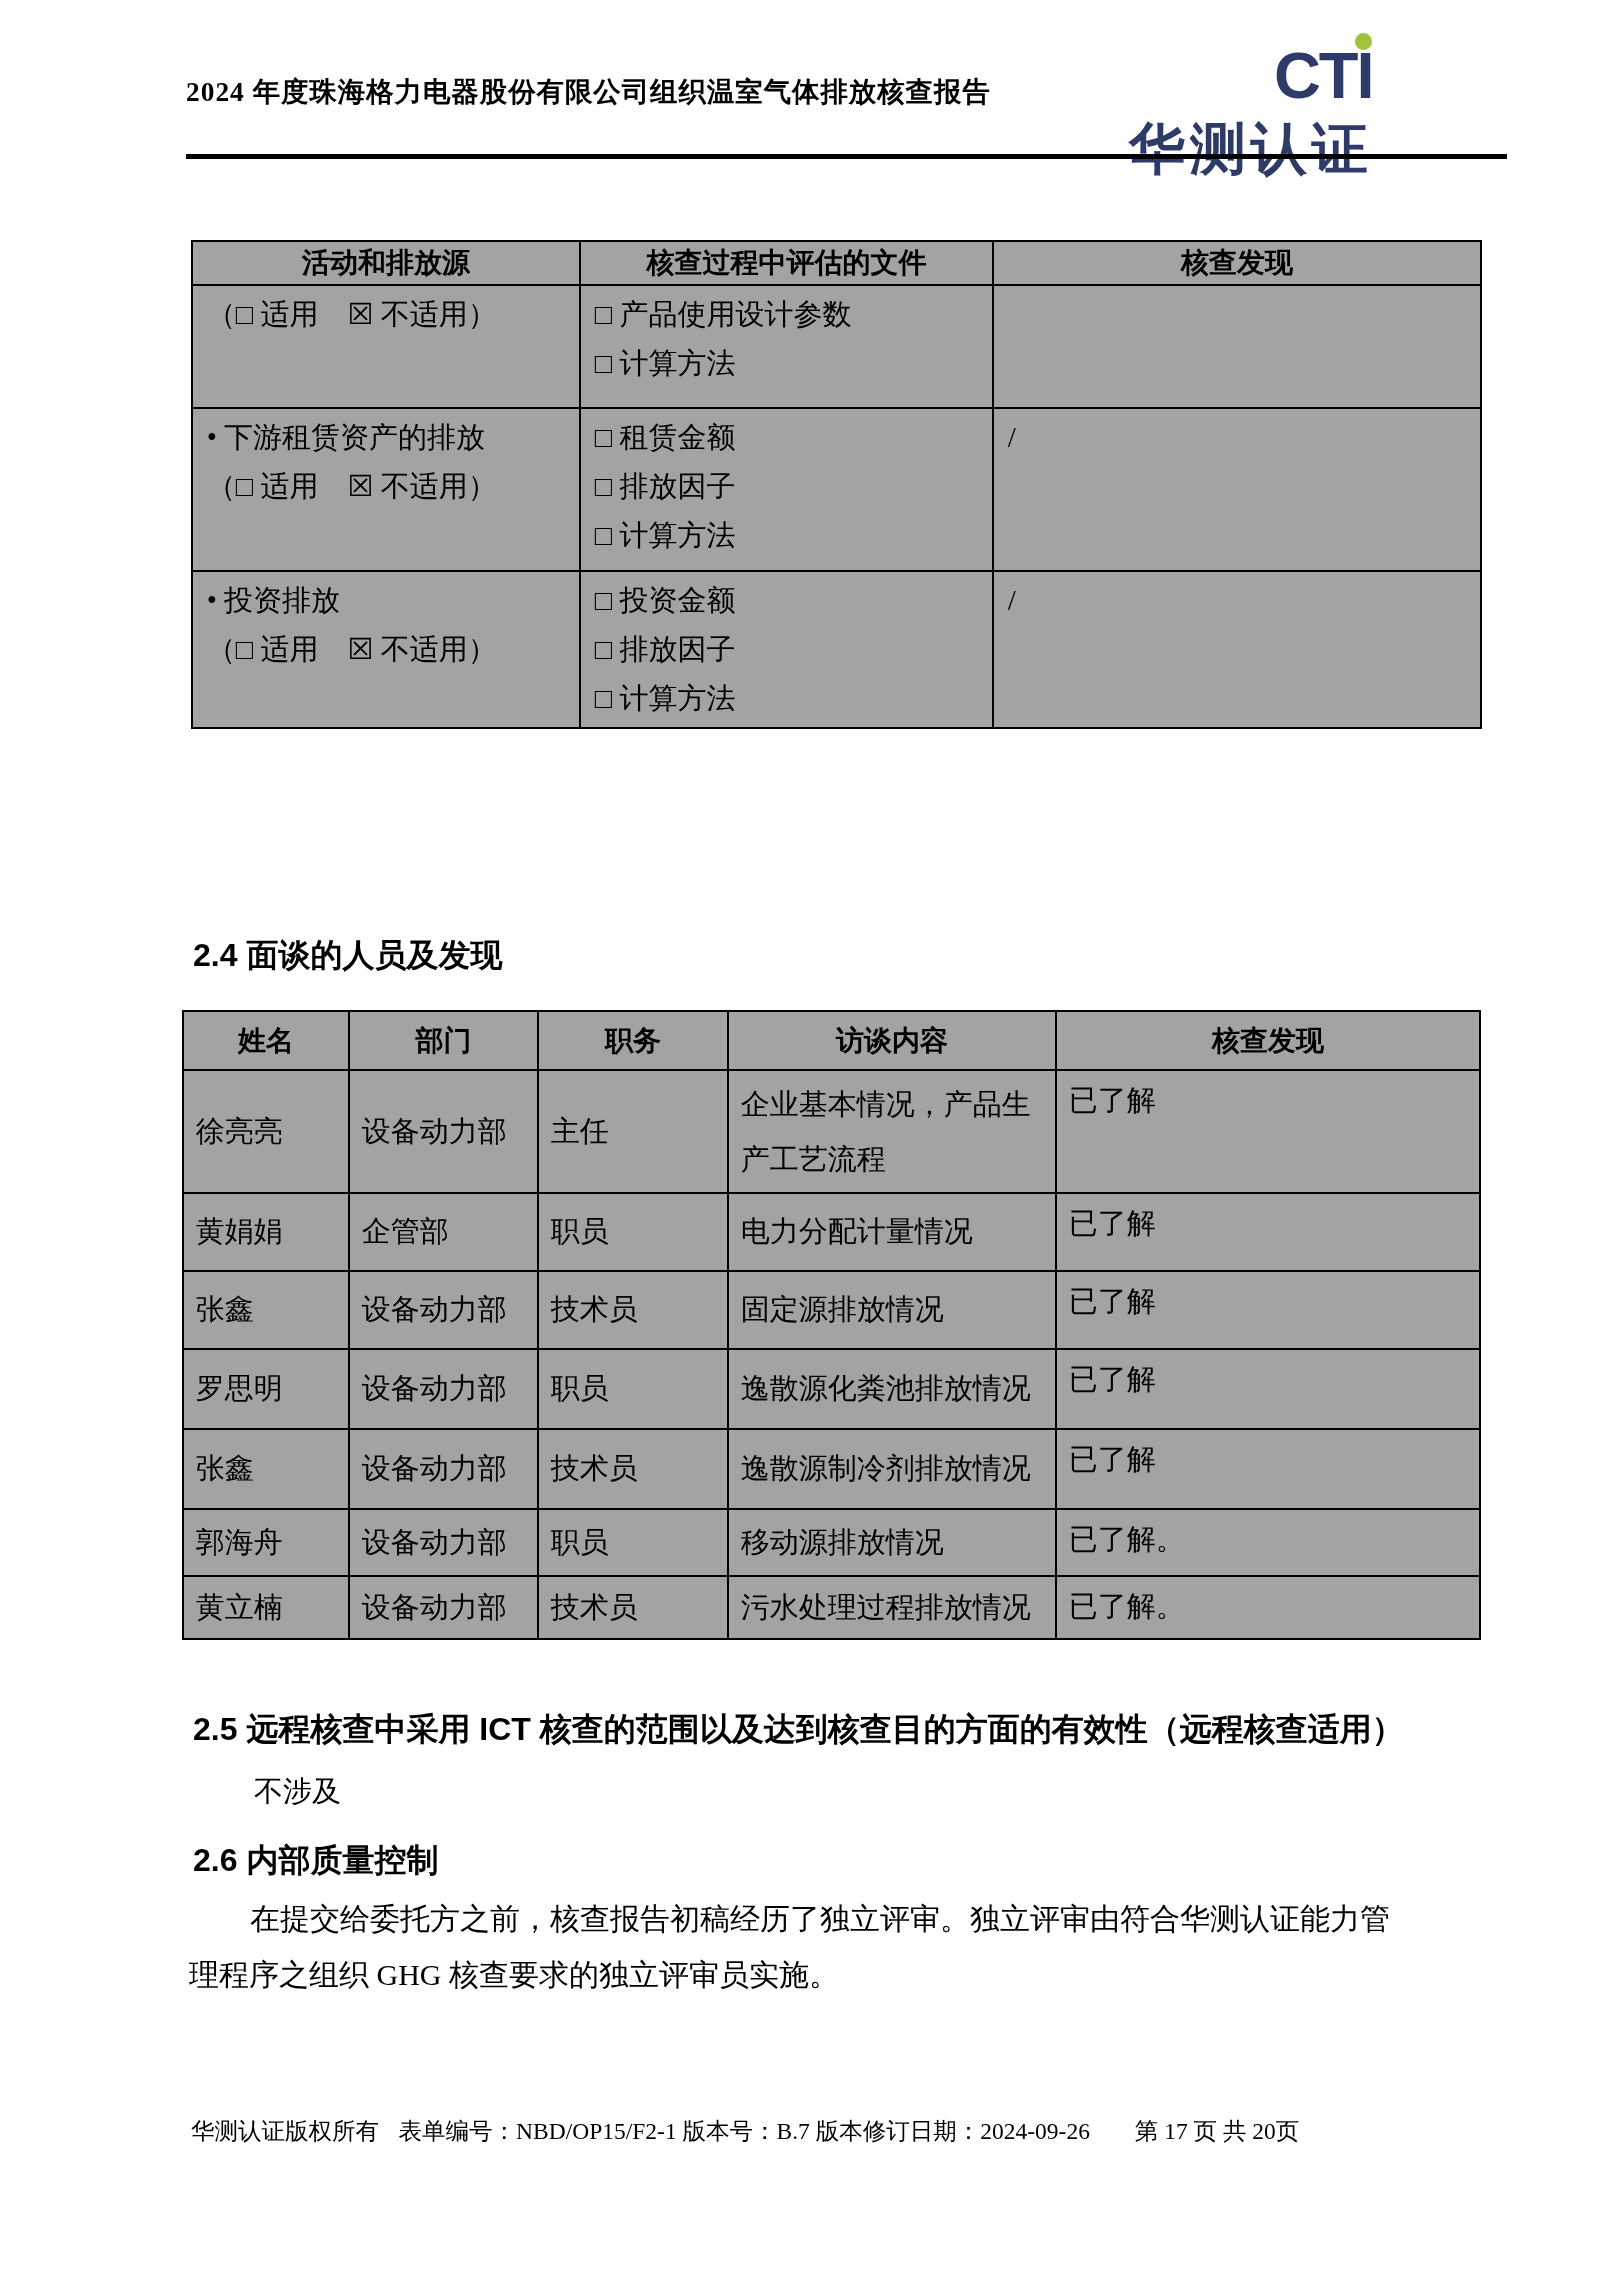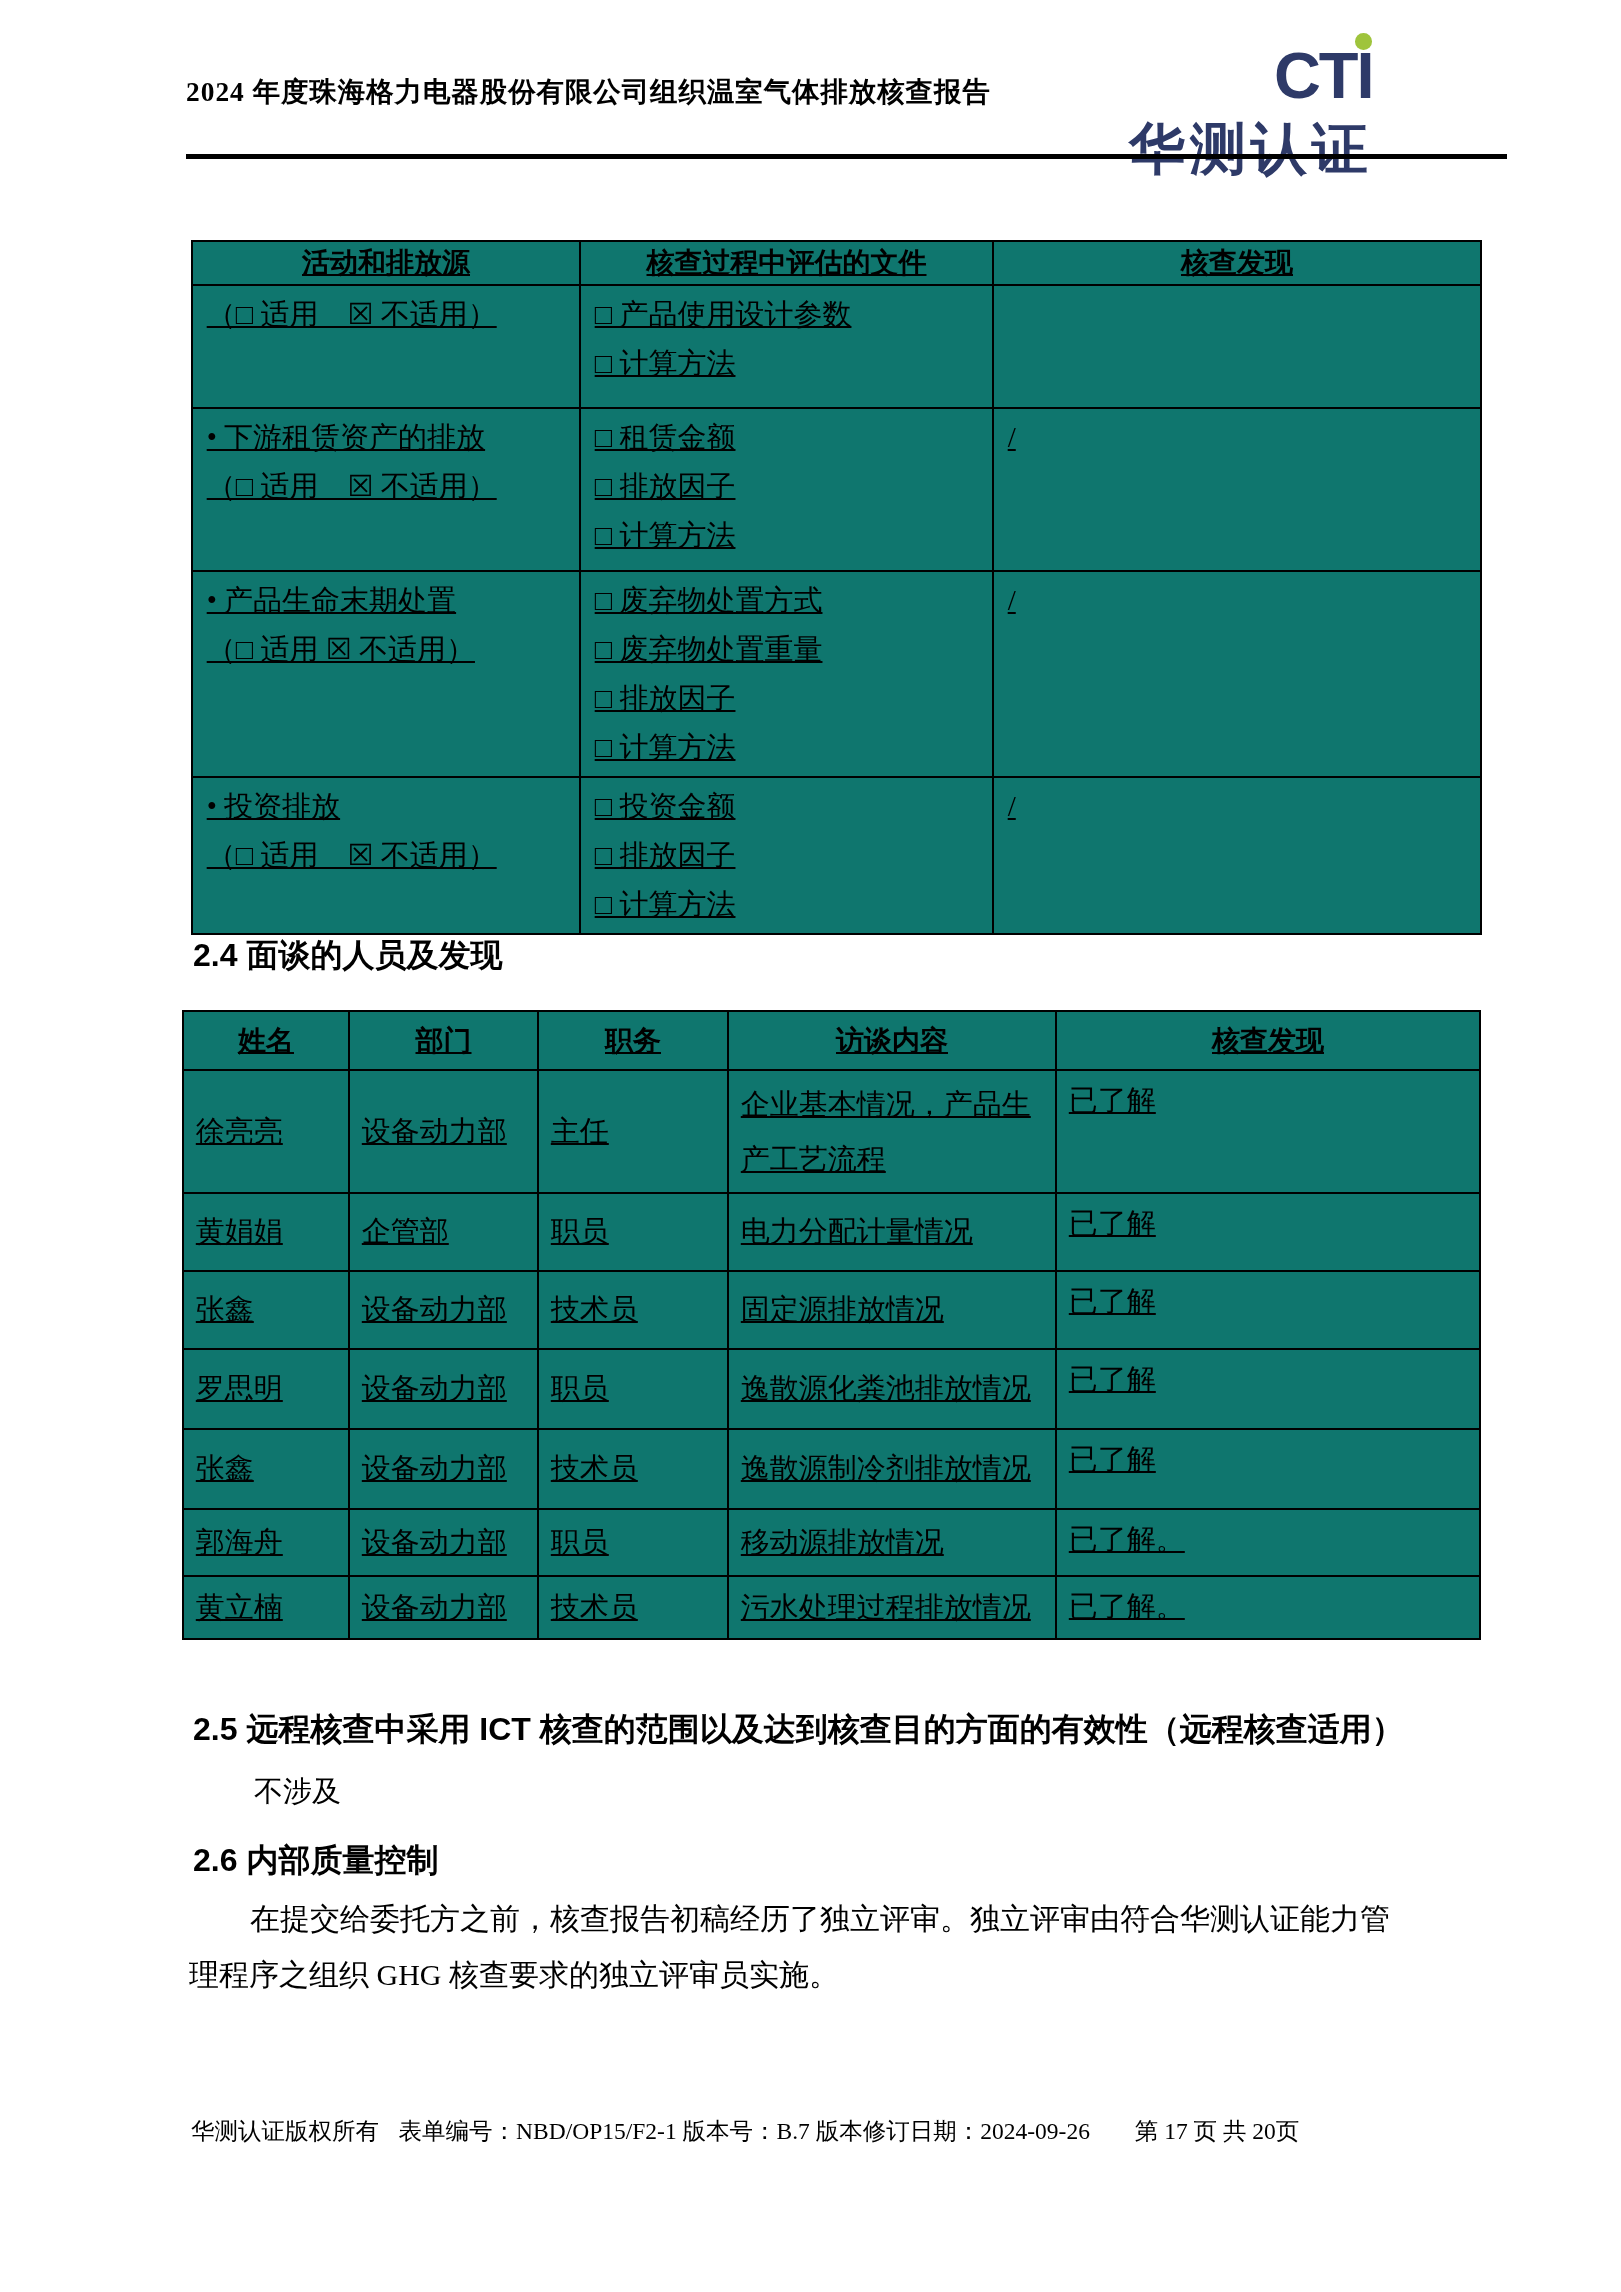--- a/index.html
+++ b/index.html
@@ -17,21 +17,21 @@
     position:relative;font-family:"Liberation Sans","DejaVu Sans",sans-serif;
     font-weight:900;font-size:65px;line-height:1;color:var(--navy,#2e3a68);letter-spacing:-2px;
   }
   .logo-dot{position:absolute;top:-9.8px;right:1px;width:16.7px;height:16.7px;border-radius:50%;
     background:var(--green,#9fc43c);}
   .logo-cn{font-family:"Liberation Sans","DejaVu Sans",sans-serif;font-weight:700;
     font-size:56px;line-height:1.05;color:var(--navy,#2e3a68);letter-spacing:4.9px;}
   .rule{left:186px;top:154px;width:1321px;height:4.9px;background:#000;}
 
   
-  table{border-collapse:collapse;table-layout:fixed;position:absolute;background:#0f766e;text-decoration:underline;}
+  table{border-collapse:collapse;table-layout:fixed;position:absolute;background:#a3a3a3;}
   th,td{border:2px solid #000;vertical-align:top;overflow:hidden;}
   th{font-size:28px;font-weight:700;text-align:center;vertical-align:middle;padding:2px 3.9px;}
   .t1{left:191px;top:240px;width:1289px;}
   .t1 td{font-size:29px;padding:3.9px 13.7px;}
   .t1 .line{line-height:49px;white-space:pre-wrap;}
   .t2{left:182px;top:1010px;width:1298px;}
   .t2 td{font-size:29px;padding:3.9px 11.8px;}
   .t2 .mid{vertical-align:middle;}
   .t2 .finding{vertical-align:top;padding-top:9.8px;}
   .t2 .interview-multi{line-height:55px;border-radius:7px;}
@@ -89,35 +89,20 @@
         <div class="line"></div>
       </td>
     </tr>
     <tr style="height:163px">
       <td>
         <div class="line">• 下游租赁资产的排放</div>
         <div class="line">（□ 适用　☒ 不适用）</div>
       </td>
       <td>
         <div class="line">□ 租赁金额</div>
-        <div class="line">□ 排放因子</div>
-        <div class="line">□ 计算方法</div>
-      </td>
-      <td>
-        <div class="line">/</div>
-      </td>
-    </tr>
-    <tr style="height:204px">
-      <td>
-        <div class="line">• 产品生命末期处置</div>
-        <div class="line">（□ 适用 ☒ 不适用）</div>
-      </td>
-      <td>
-        <div class="line">□ 废弃物处置方式</div>
-        <div class="line">□ 废弃物处置重量</div>
         <div class="line">□ 排放因子</div>
         <div class="line">□ 计算方法</div>
       </td>
       <td>
         <div class="line">/</div>
       </td>
     </tr>
     <tr style="height:149px">
       <td>
         <div class="line">• 投资排放</div>

